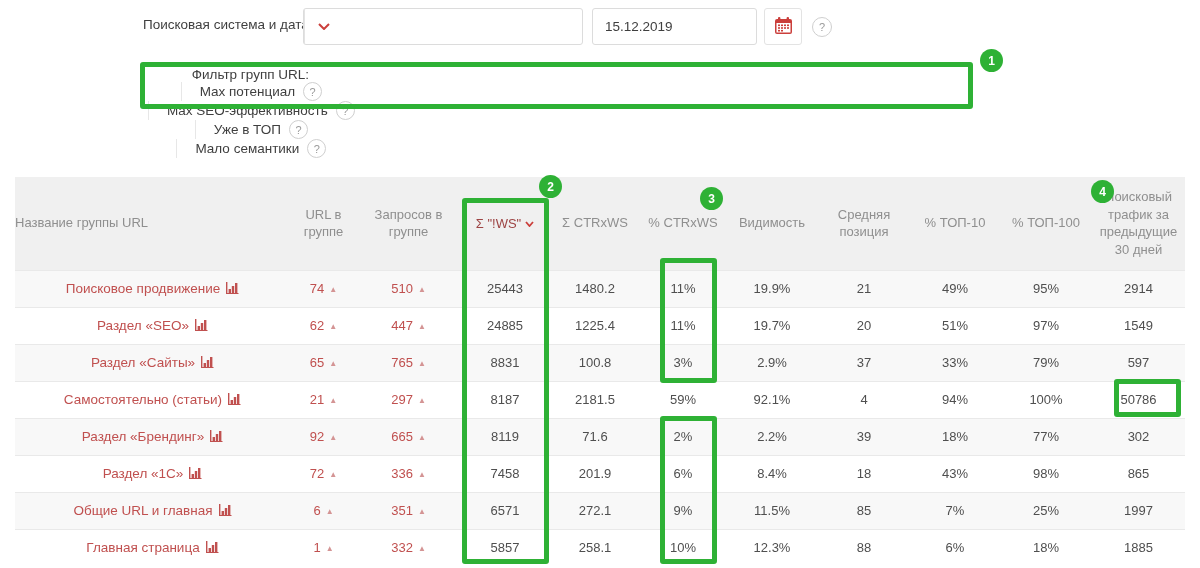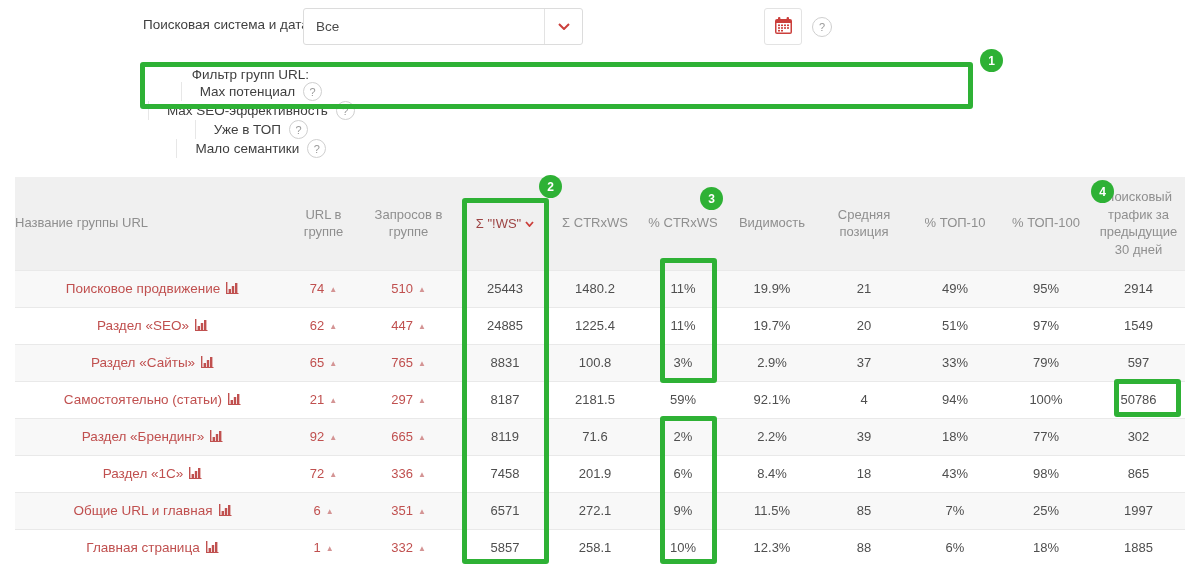--- a/index.html
+++ b/index.html
@@ -63,28 +63,28 @@
   #badge-4 { left:1091px; top:180px; }
 </style>
 </head>
 <body>
 
 <div class="page">
 
   <div class="toolbar-label">Поисковая система и дата:</div>
 
   <div class="engine-select">
-    <span class="sel-text">Все</span>
     <span class="sel-caret">
       <svg width="12" height="7" viewBox="0 0 12 7">
           <polyline points="1,1 6,6 11,1" fill="none" stroke="#cb3f3b" stroke-width="2"></polyline>
         </svg>
     </span>
   </div>
 
+  <input class="date-input" readonly="" value="15.12.2019" style="">
 
   <button class="cal-btn">
     <span>
       <svg width="19" height="19" viewBox="0 0 19 19">
         <rect x="1" y="3" width="17" height="15" rx="2" fill="#cb3f3b"></rect>
         <rect x="4" y="1" width="2.4" height="4" rx="1" fill="#cb3f3b"></rect>
         <rect x="12.6" y="1" width="2.4" height="4" rx="1" fill="#cb3f3b"></rect>
         <rect x="2.5" y="7" width="14" height="9.5" fill="#fff"></rect>
         <g fill="#cb3f3b">
           <rect x="4" y="8.5" width="2" height="1.6"></rect>

